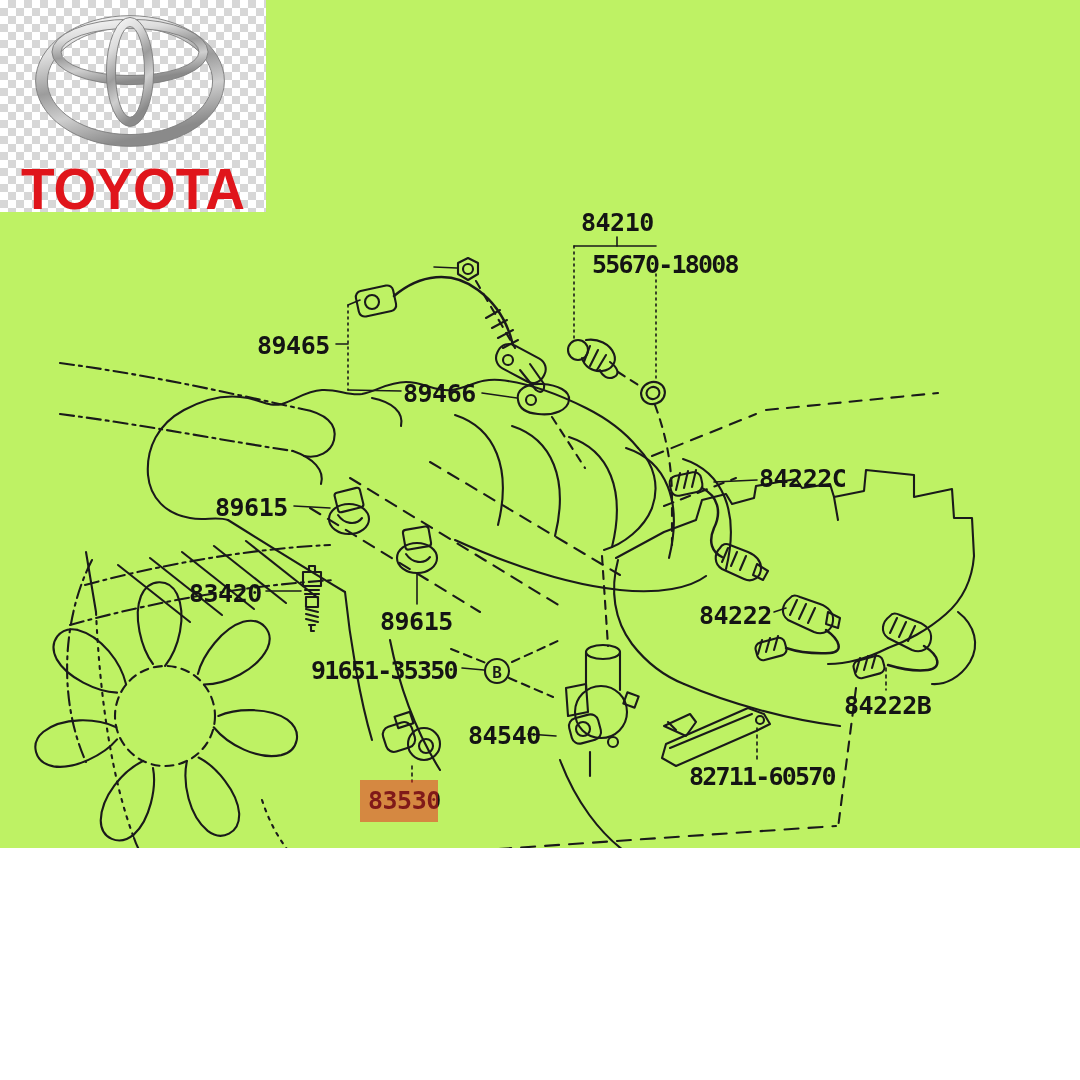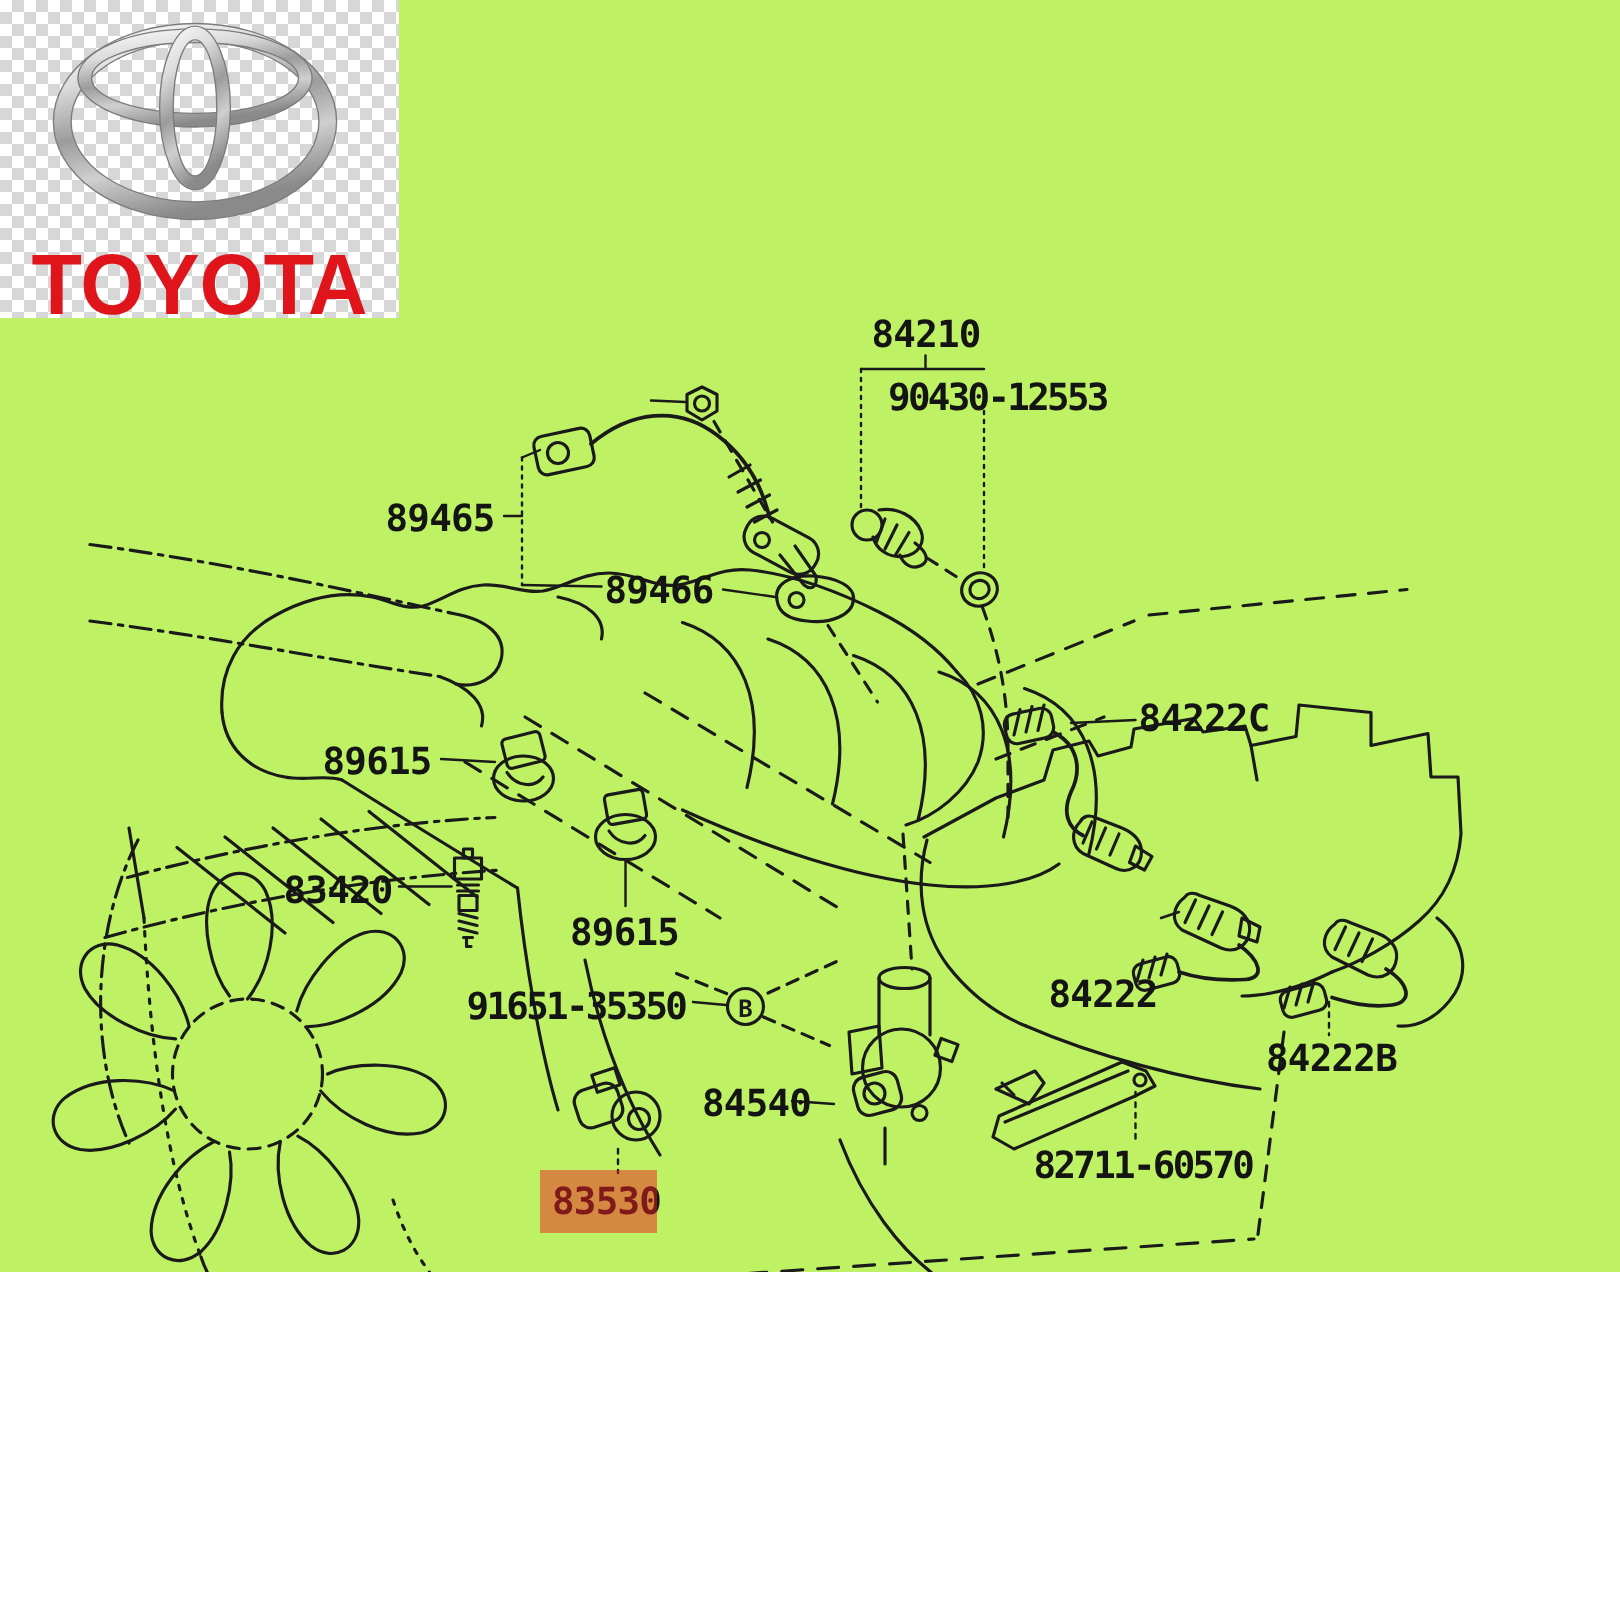--- a/index.html
+++ b/index.html
@@ -278,28 +278,28 @@
                C932,631 926,625 918,622 L900,615 C896,613 892,613 890,616 Z"></path>
       <path d="M897,618 L890,633 M906,622 L899,637 M915,626 L908,641"></path>
       <path d="M924,646 C940,656 942,668 928,670 C912,672 898,668 888,665" stroke-width="2.5"></path>
       <rect x="854" y="658" width="30" height="18" rx="6" transform="rotate(-15 869 667)"></rect>
       <path d="M860,658 L856,672 M868,656 L864,670 M876,654 L872,668"></path>
       <path d="M886,668 L886,690" stroke-dasharray="3 4" stroke-width="1.6"></path>
     </g>
   </svg>
 
   <div class="plabel" style="left:581px;top:208px;">84210</div>
-  <div class="plabel tight" style="left:592px;top:250px;">90430-12553</div>
+  <div class="plabel tight" style="left:592px;top:250px;">55670-18008</div>
   <div class="plabel" style="left:257px;top:331px;">89465</div>
   <div class="plabel" style="left:403px;top:379px;">89466</div>
   <div class="plabel" style="left:215px;top:493px;">89615</div>
   <div class="plabel" style="left:189px;top:579px;">83420</div>
   <div class="plabel" style="left:380px;top:607px;">89615</div>
   <div class="plabel tight" style="left:311px;top:656px;">91651-35350</div>
   <div class="plabel" style="left:468px;top:721px;">84540</div>
   <div class="plabel" style="left:368px;top:786px;">83530</div>
   <div class="hl"></div>
   <div class="plabel tight" style="left:689px;top:762px;text-align:center;">82711-60570</div>
   <div class="plabel" style="left:759px;top:464px;">84222C</div>
-  <div class="plabel" style="left:699px;top:601px;margin-top:47px;">84222</div>
+  <div class="plabel" style="left:699px;top:601px;">84222</div>
   <div class="plabel" style="left:844px;top:691px;">84222B</div>
 
 </div>
 
 </body></html>

